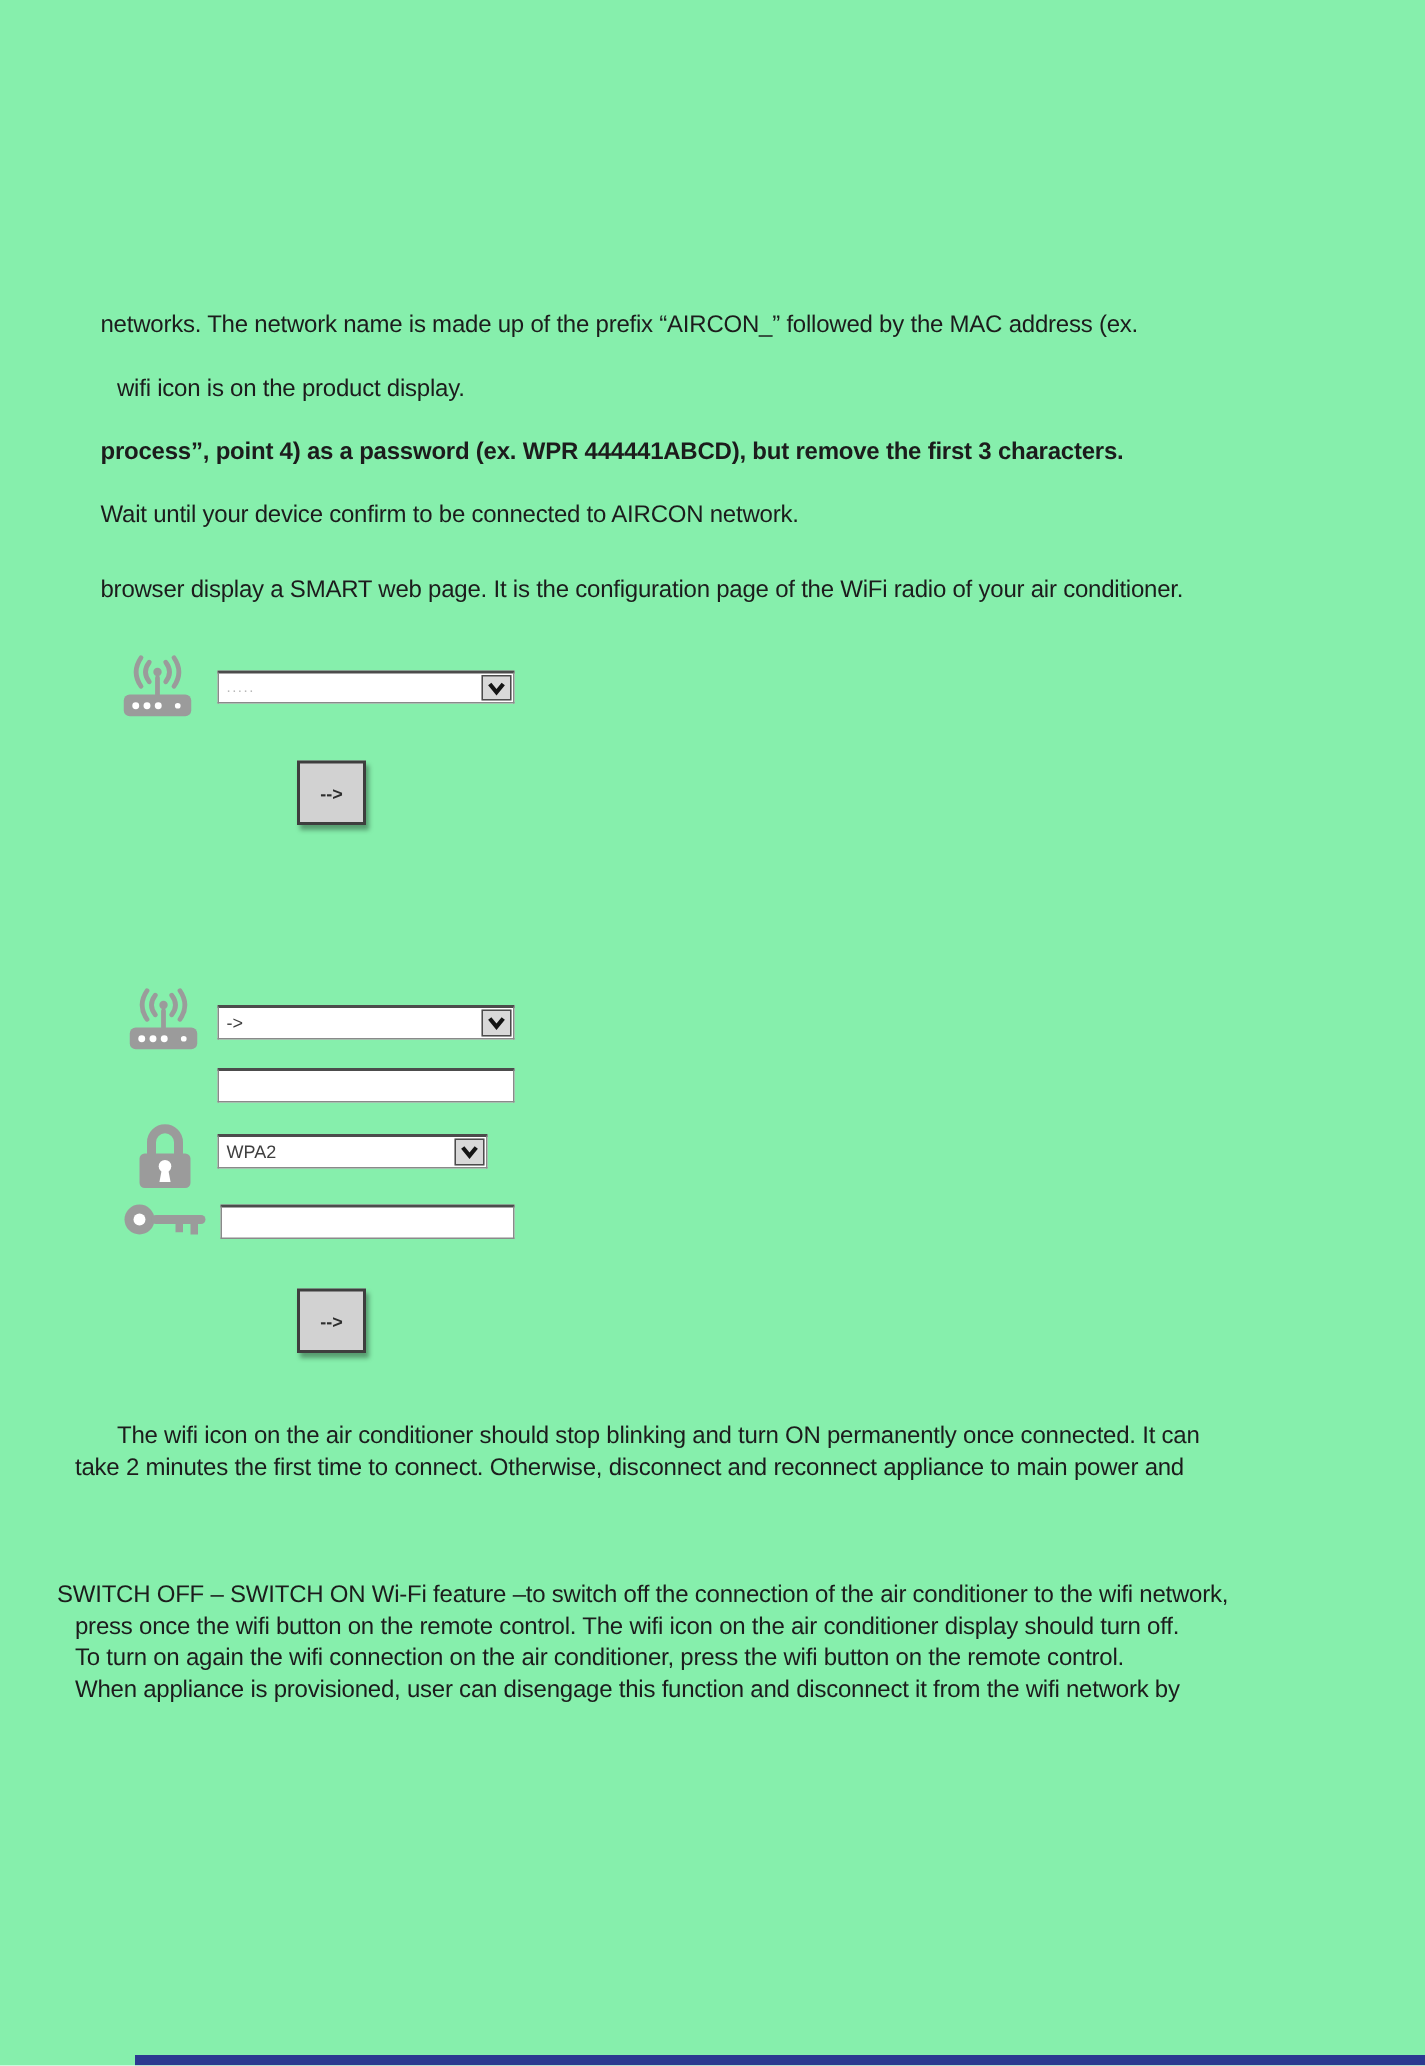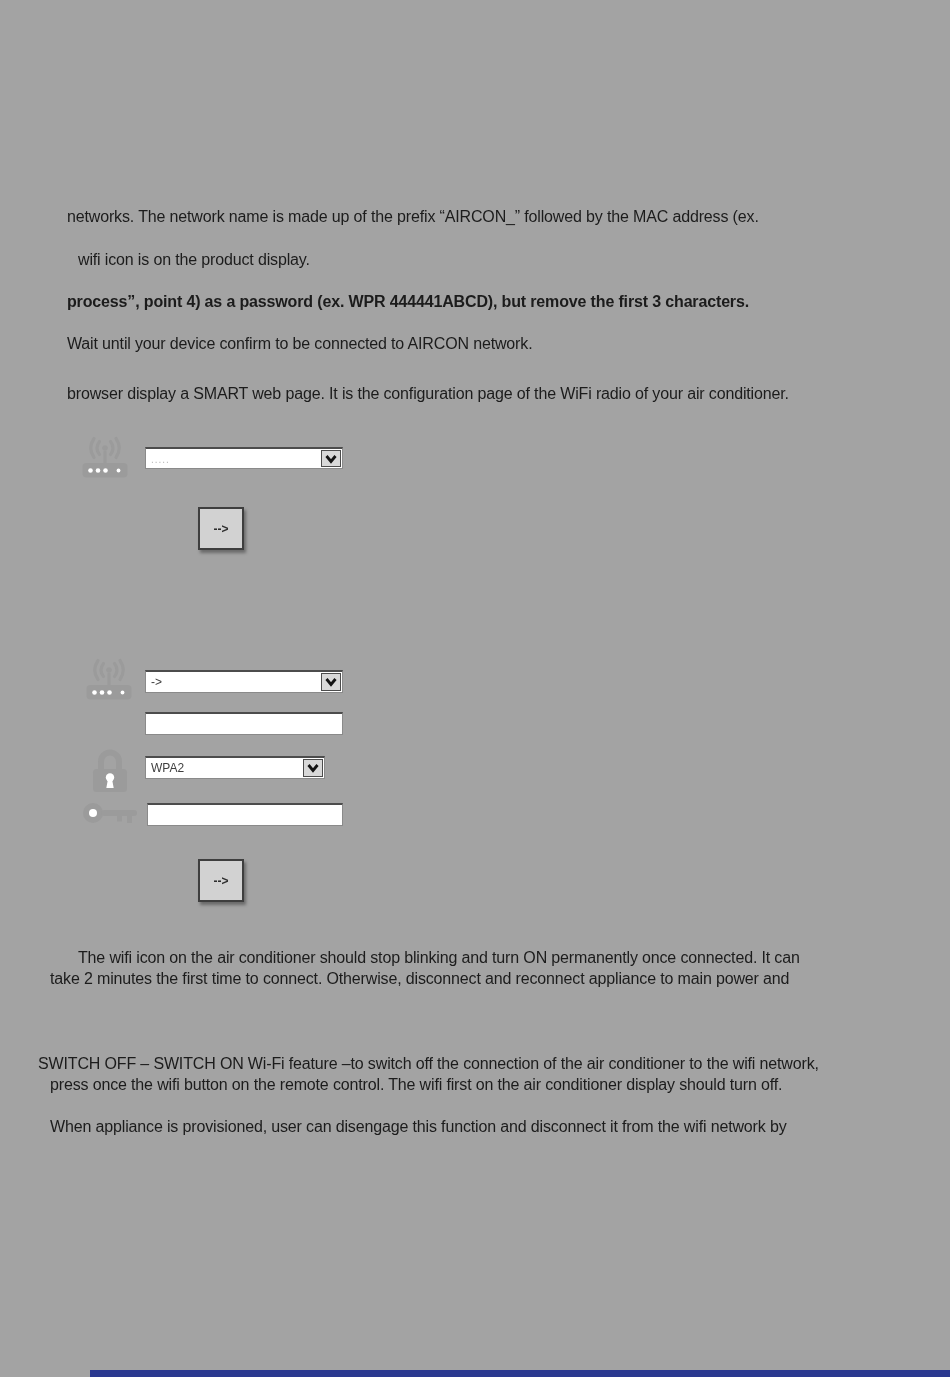--- a/index.html
+++ b/index.html
@@ -1,17 +1,17 @@
 <!DOCTYPE html>
 <html><head>
 <meta charset="utf-8">
 <style>
   html,body { margin:0; padding:0; background:#ffffff; }
   .page {
-    position:relative; width:950px; height:1377px; background:#a3a3a3;
+    position:relative; width:950px; height:1377px; background:#86efac;
     font-family:"Liberation Sans", sans-serif; color:#1c1c1c; overflow:hidden;
   }
   .tline {
     position:absolute; font-size:16px; line-height:21px;
     white-space:nowrap; letter-spacing:-0.15px; color:#1c1c1c;
   }
   
   .field {
     position:absolute; background:#ffffff;
     border:1px solid #8a8a8a; border-top:2px solid #4c4c4c;
@@ -143,19 +143,20 @@
   <div class="field" style="left:147px; top:803px; width:196px; height:23px;">
     <span class="val"></span>
   </div>
 
   <div class="gobtn" style="left:198px; top:859px;">--&gt;</div>
 
   <div class="tline" style="left:78px; top:947px;">The wifi icon on the air conditioner should stop blinking and turn ON permanently once connected. It can</div>
   <div class="tline" style="left:50px; top:968px;">take 2 minutes the first time to connect. Otherwise, disconnect and reconnect appliance to main power and</div>
 
   <div class="tline" style="left:38px; top:1053px;">SWITCH OFF – SWITCH ON Wi-Fi feature –to switch off the connection of the air conditioner to the wifi network,</div>
-  <div class="tline" style="left:50px; top:1074px;">press once the wifi button on the remote control. The wifi first on the air conditioner display should turn off.</div>
+  <div class="tline" style="left:50px; top:1074px;">press once the wifi button on the remote control. The wifi icon on the air conditioner display should turn off.</div>
+  <div class="tline" style="left:50px; top:1095px;">To turn on again the wifi connection on the air conditioner, press the wifi button on the remote control.</div>
   <div class="tline" style="left:50px; top:1116px;">When appliance is provisioned, user can disengage this function and disconnect it from the wifi network by</div>
 
 
   <div class="footer-bar"></div>
 
 </div>
 
 </body></html>

